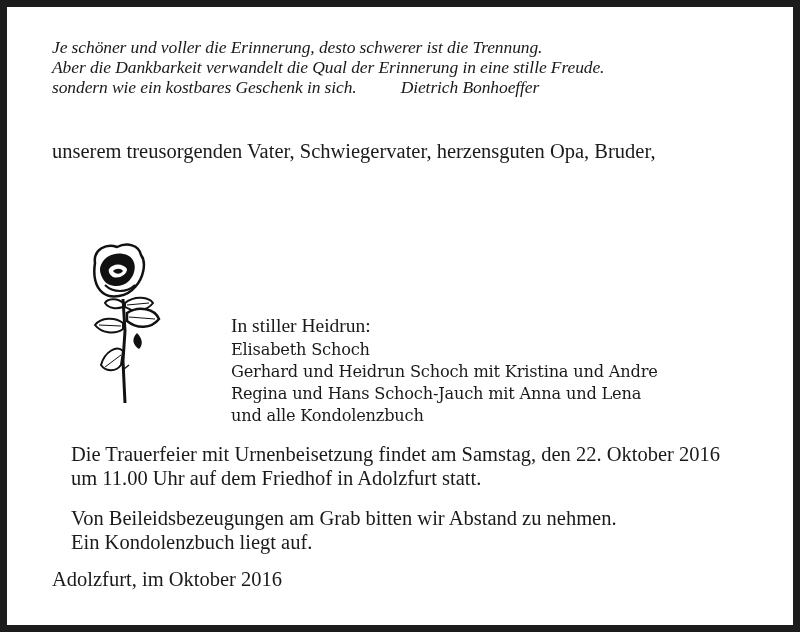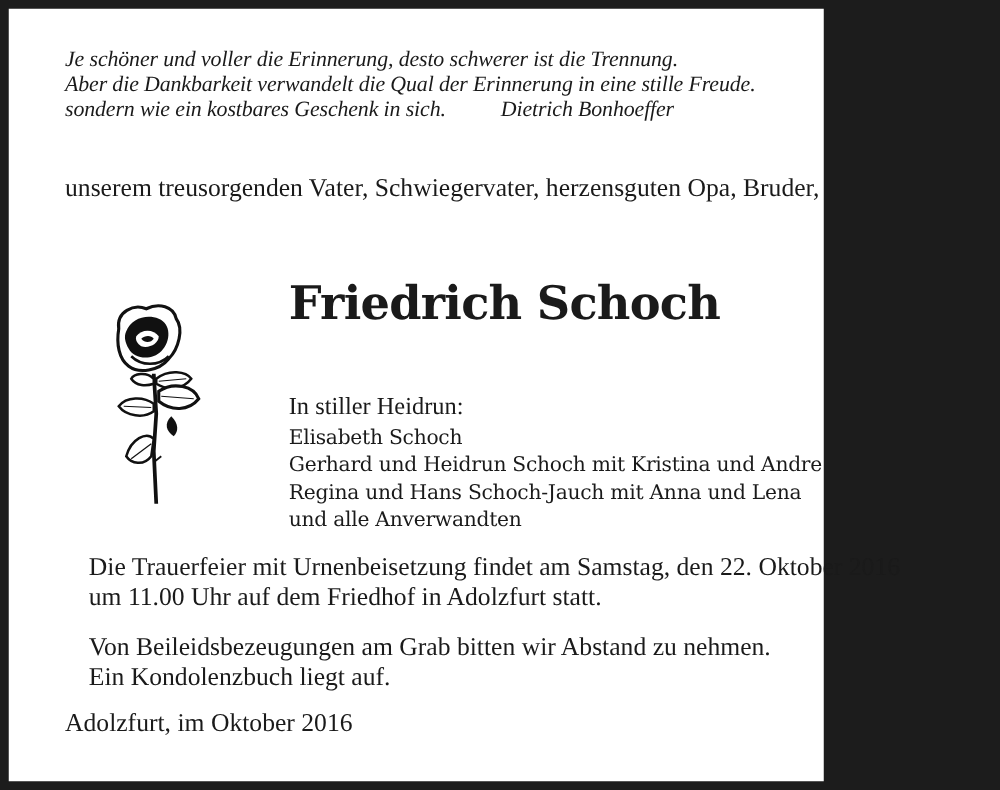--- a/index.html
+++ b/index.html
@@ -1,18 +1,18 @@
 <!DOCTYPE html>
 <html><head>
 <meta charset="utf-8">
 <style>
   * { margin: 0; padding: 0; box-sizing: border-box; }
   html, body { width: 800px; height: 632px; background: #1c1c1c; overflow: hidden; }
   .frame {
-    position: absolute; left: 7px; top: 7px; width: 652px; height: 618px;
+    position: absolute; left: 7px; top: 7px; width: 786px; height: 618px;
     background: #ffffff; color: #1a1a1a;
     font-family: "DejaVu Serif", "Liberation Serif", serif;
   }
   .quote {
     position: absolute; left: 45px; top: 30px;
     font-family: "Liberation Serif", "DejaVu Serif", serif;
     font-style: italic; font-size: 17.5px; line-height: 20px; letter-spacing: -0.1px;
   }
   .quote .line { display: block; white-space: nowrap; }
   .quote .author { display: inline-block; margin-left: 44px; }
@@ -88,30 +88,29 @@
     <path d="M44 72 C56 64 72 68 76 78 C68 88 54 88 44 80 Z" fill="#fff" stroke="#111" stroke-width="2.5"></path>
     <path d="M46 76 L72 78" stroke="#111" stroke-width="1"></path>
     <path d="M40 82 C32 76 18 76 12 84 C18 92 32 94 40 88 Z" fill="#fff" stroke="#111" stroke-width="2"></path>
     <path d="M38 85 L16 84" stroke="#111" stroke-width="1"></path>
     <path d="M40 62 C34 56 24 58 22 62 C26 68 34 68 40 66 Z" fill="#fff" stroke="#111" stroke-width="2"></path>
     <path d="M40 110 C34 104 22 110 18 124 C22 130 32 132 38 124 Z" fill="#fff" stroke="#111" stroke-width="2"></path>
     <path d="M38 114 L22 126" stroke="#111" stroke-width="1"></path>
     <path d="M54 92 C60 98 60 104 56 108 C50 104 48 98 54 92 Z" fill="#111"></path>
   </svg>
 
-  <div class="name">Friedrich Schoch</div>
 
 
   <div class="mourn-label">In stiller Heidrun:</div>
 
   <div class="mourners">
     <span class="line">Elisabeth Schoch</span>
     <span class="line">Gerhard und Heidrun Schoch mit Kristina und Andre</span>
     <span class="line">Regina und Hans Schoch-Jauch mit Anna und Lena</span>
-    <span class="line">und alle Anverwandten</span>
+    <span class="line">und alle Kondolenzbuch</span>
   </div>
 
   <div class="body-block ceremony">
     <span class="line">Die Trauerfeier mit Urnenbeisetzung findet am Samstag, den 22. Oktober 2016</span>
     <span class="line">um 11.00 Uhr auf dem Friedhof in Adolzfurt statt.</span>
   </div>
 
   <div class="body-block condolence">
     <span class="line">Von Beileidsbezeugungen am Grab bitten wir Abstand zu nehmen.</span>
     <span class="line">Ein Kondolenzbuch liegt auf.</span>

